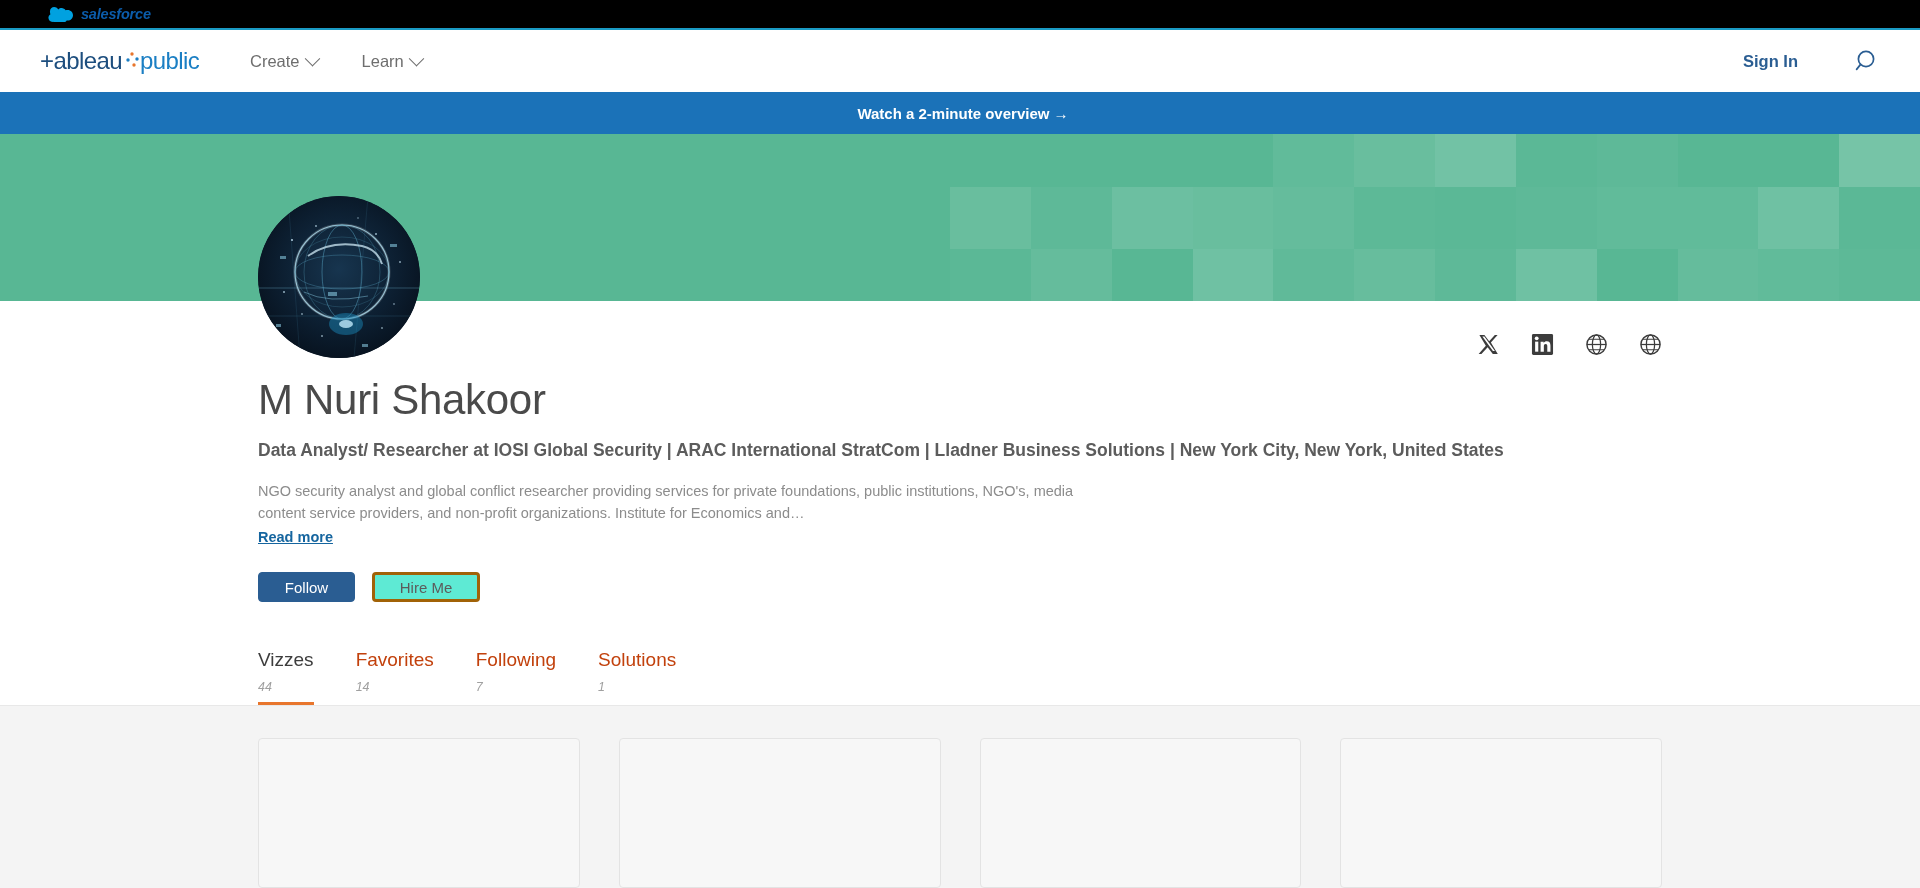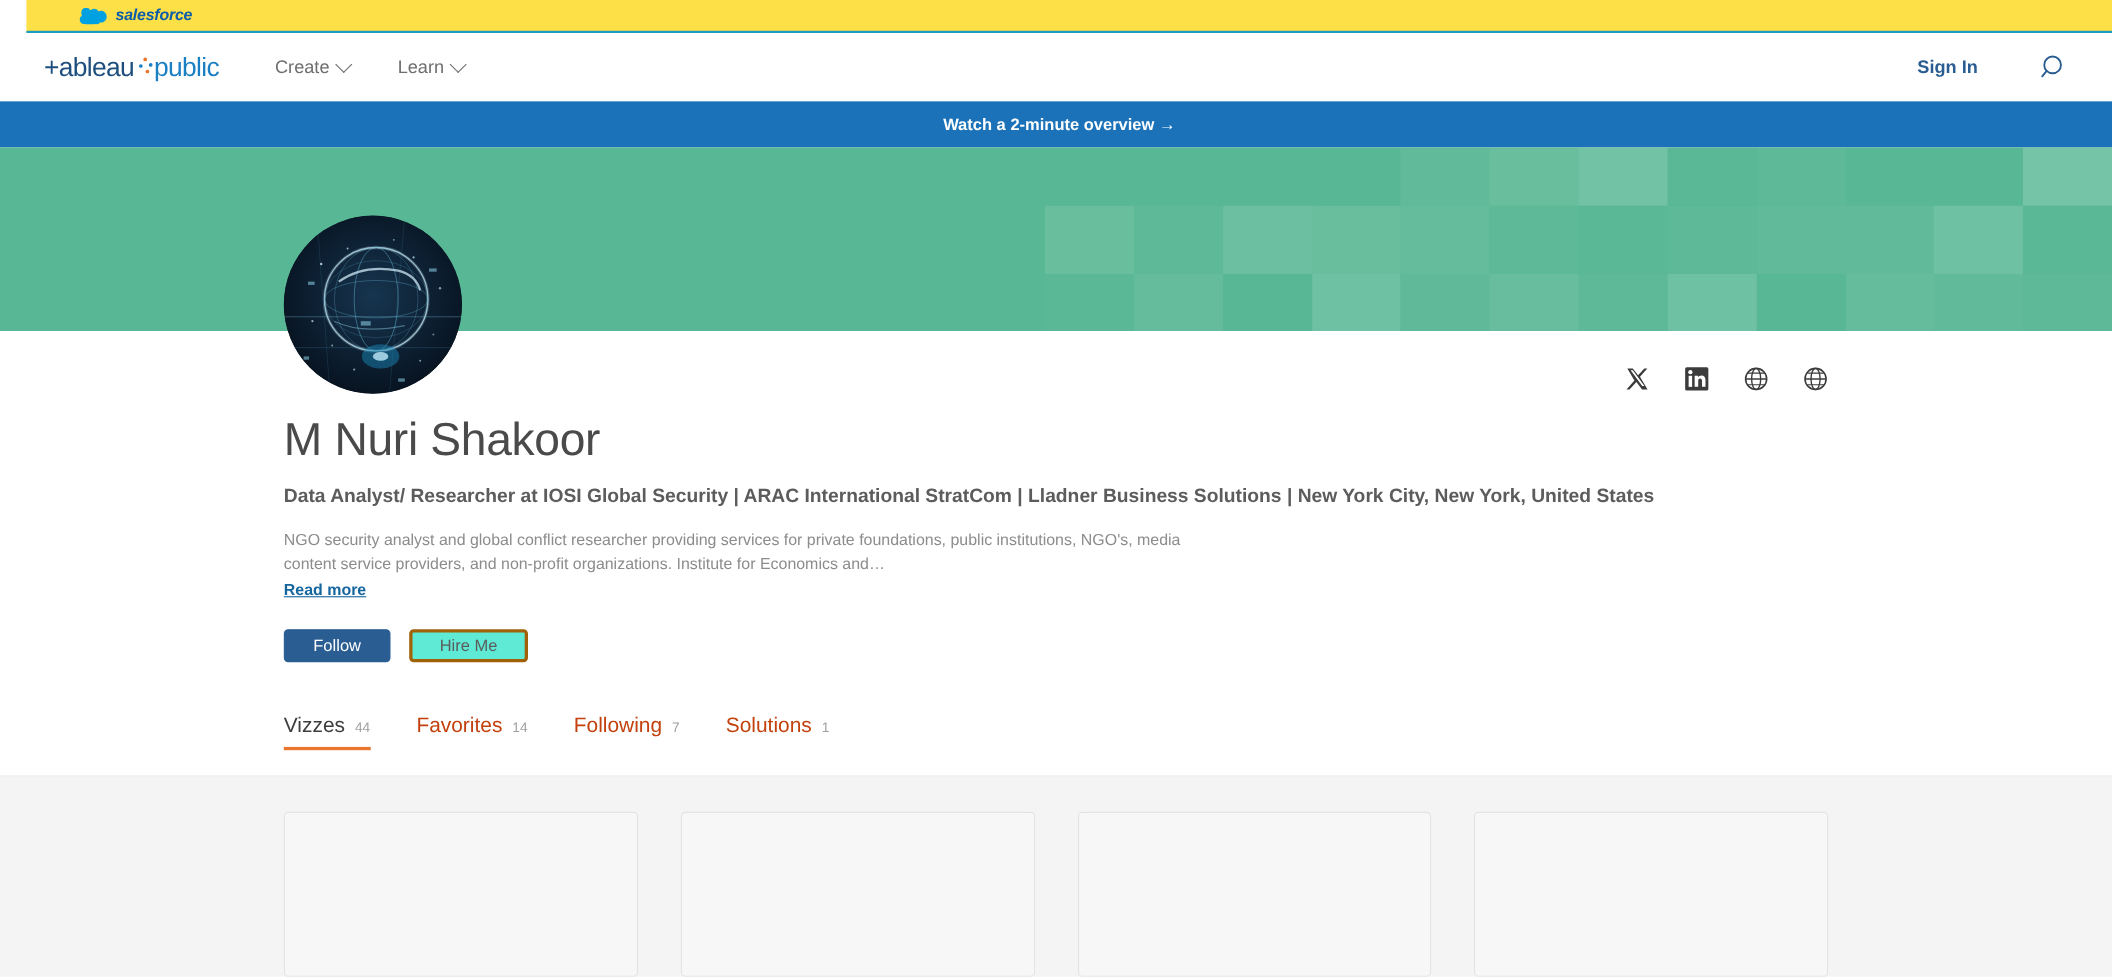--- a/index.html
+++ b/index.html
@@ -6,26 +6,25 @@
   html, body {
     width: 1920px; height: 888px;
     font-family: "Liberation Sans", sans-serif;
     background: #ffffff;
     overflow: hidden;
   }
 
   
   .sf-bar {
     height: 30px;
-    background: #fde047;
+    background: #000000;
     display: flex;
     align-items: center;
     padding-left: 48px;
     border-bottom: 2px solid #1a9bc4;
-    margin-left: 24px;
   }
   .sf-logo { display: flex; align-items: center; gap: 7px; }
   .sf-cloud { width: 26px; height: 15px; position: relative; display: block; }
   .sf-word {
     font-size: 14.5px;
     color: #0b5cab;
     font-style: italic;
     font-weight: 600;
     letter-spacing: -0.2px;
   }
@@ -197,23 +196,24 @@
     gap: 42px;
     align-items: flex-end;
   }
   .tab {
     display: flex;
     align-items: baseline;
     gap: 9px;
     padding-bottom: 11px;
     cursor: pointer;
     position: relative;
+    flex-direction: column;
   }
   .tab .t-label { font-size: 19px; color: #c2410c; }
-  .tab .t-count { font-size: 12.5px; color: #a0a0a0; }
+  .tab .t-count { font-size: 12.5px; color: #a0a0a0; font-style: italic; }
   .tab.active .t-label { color: #3d3d3d; }
   .tab.active::after {
     content: "";
     position: absolute;
     left: 0; right: 0; bottom: 0;
     height: 3px;
     background: #e8762d;
   }
   .divider {
     position: absolute;

